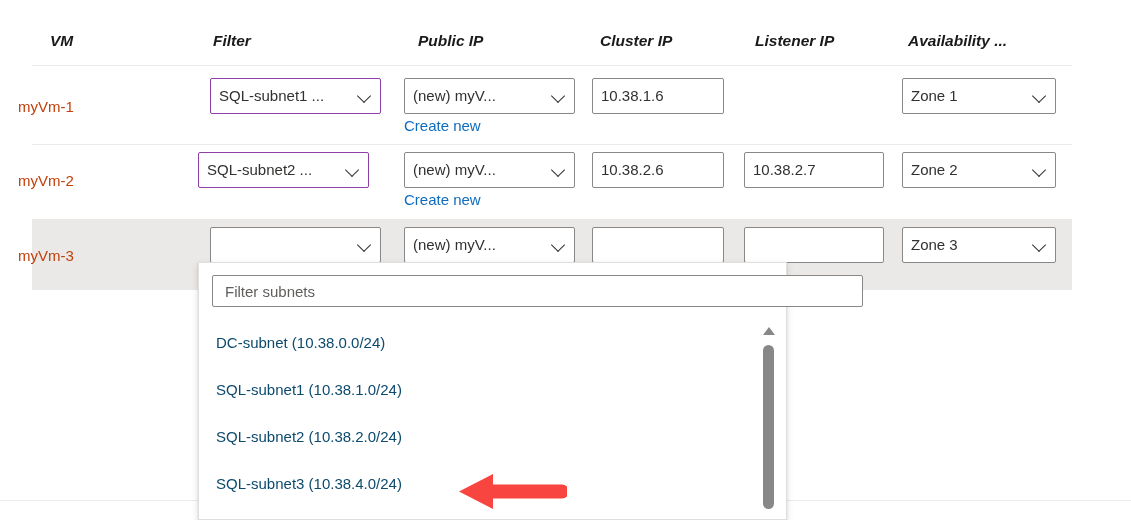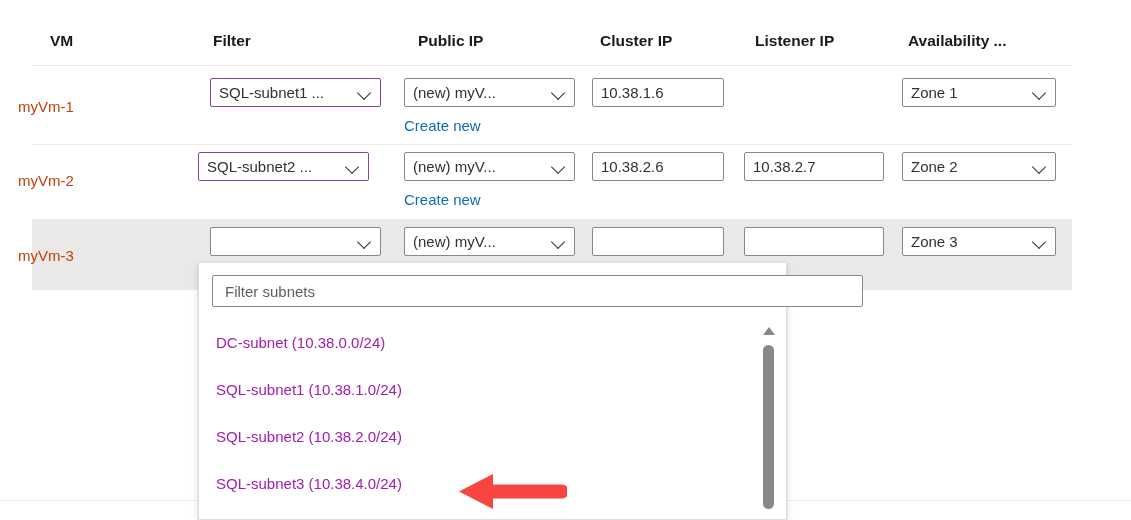--- a/index.html
+++ b/index.html
@@ -14,21 +14,21 @@
     position: relative;
     width: 1131px;
     height: 520px;
     background: #ffffff;
   }
 
   
   .tbl-header {
     position: absolute;
     left: 32px; top: 24px;
-    width: 1040px; height: 38px;
+    width: 1040px; height: 38px; font-style: italic;
   }
   .th {
     position: absolute;
     top: 8px;
     font-size: 15.5px;
     font-weight: bold;
     color: #1b1a19;
     white-space: nowrap;
   }
   .header-rule {
@@ -53,21 +53,21 @@
   .vm-label {
     position: absolute;
     font-size: 15px;
     color: #c2410c;
     white-space: nowrap;
   }
 
   
   .ctl {
     position: absolute;
-    height: 29px;
+    height: 36px;
     background: #ffffff;
     border: 1px solid #8a8886;
     border-radius: 2px;
     display: flex;
     align-items: center;
     padding: 2px 8px;
     font-size: 15px;
     color: #323130;
   }
   .ctl.accent { border-color: #8f3fa8; }
@@ -138,21 +138,21 @@
     width: 657px;
     height: 201px;
   }
   .dd-item {
     position: relative;
     height: 47px;
     display: flex;
     align-items: center;
     padding-left: 17px;
     font-size: 15px;
-    color: #a21caf;
+    color: #0c4a6e;
     cursor: pointer;
     white-space: nowrap;
   }
 
   
   .sb {
     position: absolute;
     right: 9px; top: 62px;
     width: 16px; height: 190px;
     background: #ffffff;

